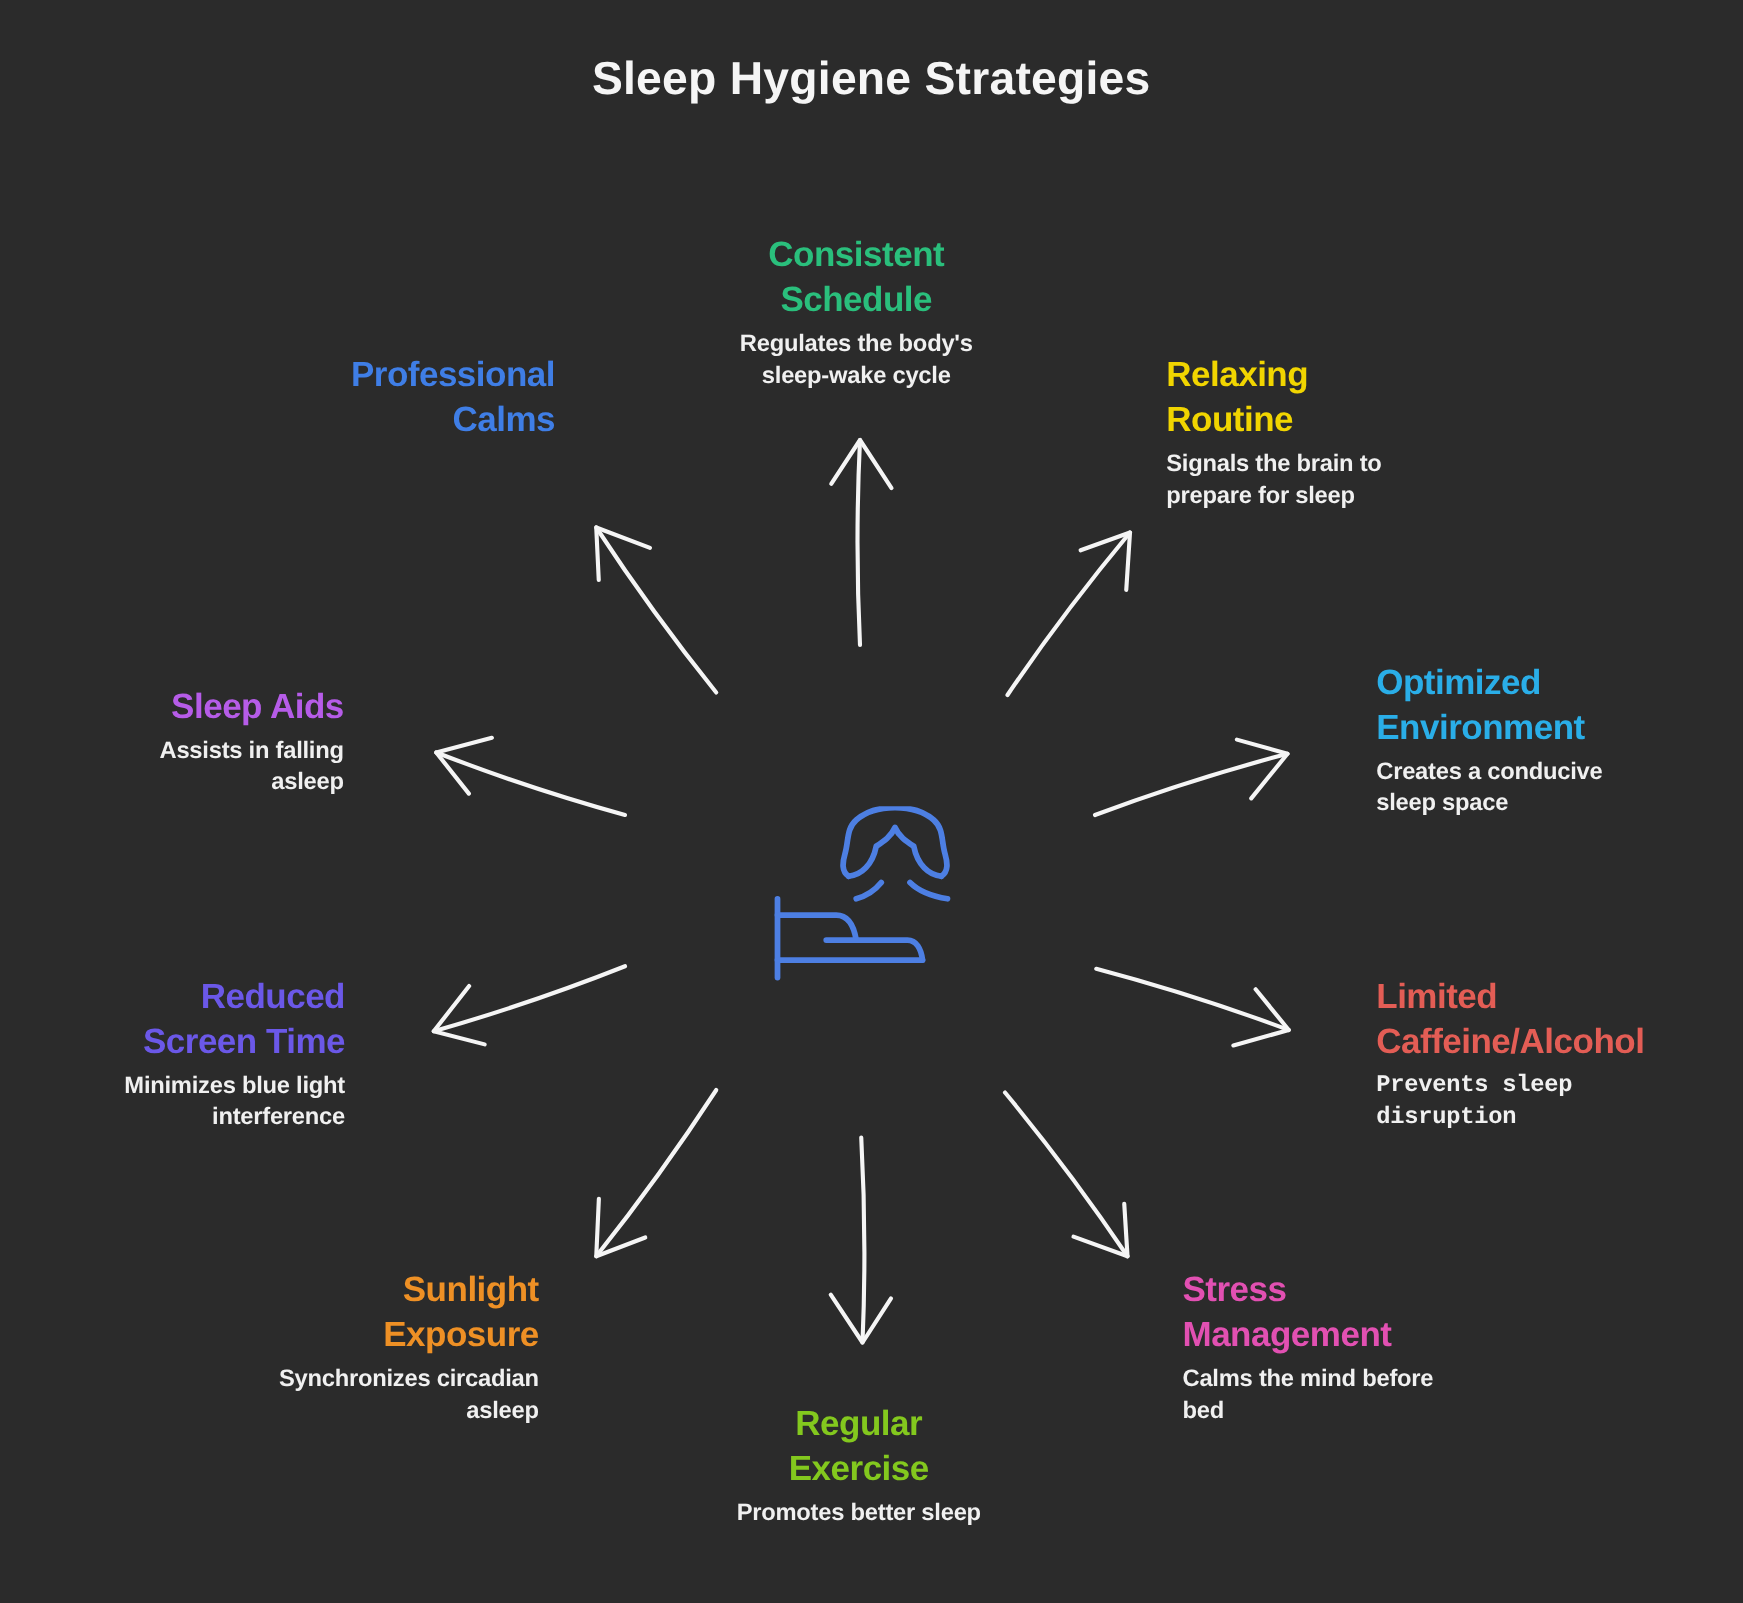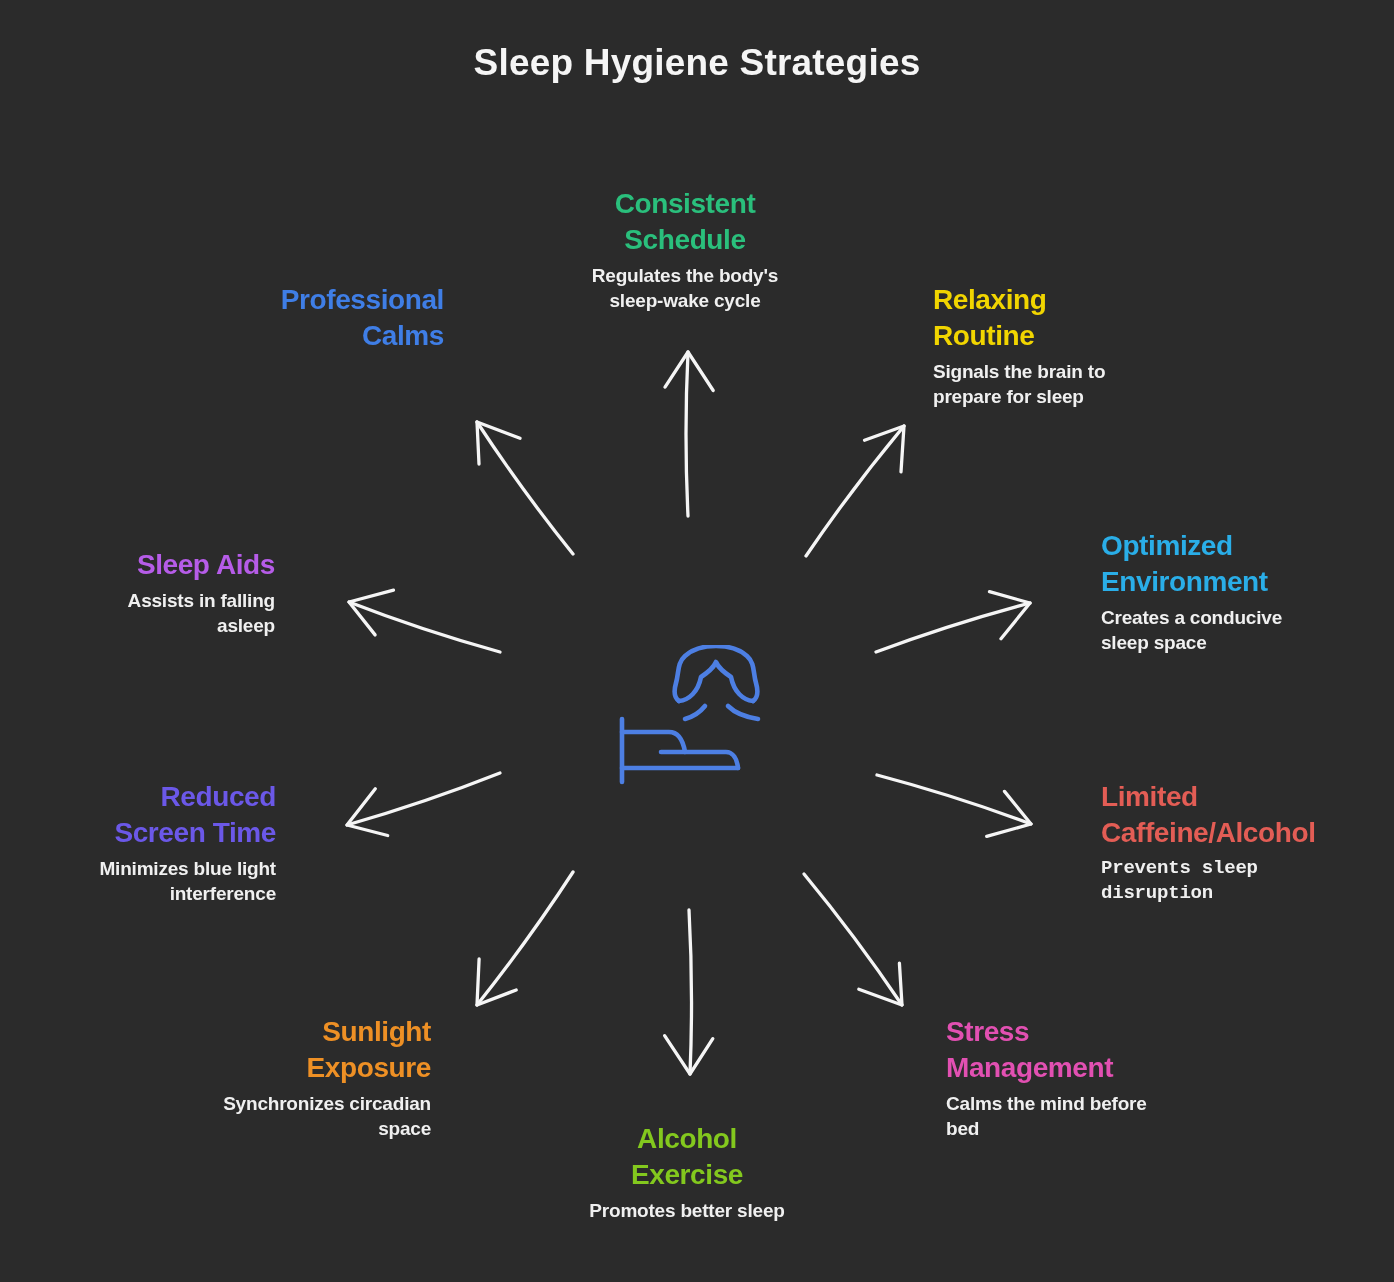--- a/index.html
+++ b/index.html
@@ -126,30 +126,30 @@
   </div>
 
   <div class="strategy align-left" style="left:946px;top:1014px;">
     <div class="strategy-title" style="color: rgb(226, 80, 178);">Stress
 Management</div>
     <div class="strategy-desc" style="color: rgb(240, 240, 240);">Calms the mind before
 bed</div>
   </div>
 
   <div class="strategy align-center" style="left:527px;top:1121px;width:320px;">
-    <div class="strategy-title" style="color: rgb(131, 200, 30);">Alcohol
+    <div class="strategy-title" style="color: rgb(131, 200, 30);">Regular
 Exercise</div>
     <div class="strategy-desc" style="color: rgb(240, 240, 240);">Promotes better sleep</div>
   </div>
 
   <div class="strategy align-right" style="right:963px;top:1014px;">
     <div class="strategy-title" style="color: rgb(238, 144, 37);">Sunlight
 Exposure</div>
     <div class="strategy-desc" style="color: rgb(240, 240, 240);">Synchronizes circadian
-space</div>
+asleep</div>
   </div>
 
   <div class="strategy align-right" style="right:1118px;top:779px;">
     <div class="strategy-title" style="color: rgb(107, 88, 232);">Reduced
 Screen Time</div>
     <div class="strategy-desc" style="color: rgb(240, 240, 240);">Minimizes blue light
 interference</div>
   </div>
 
   <div class="strategy align-right" style="right:1119px;top:547px;">

